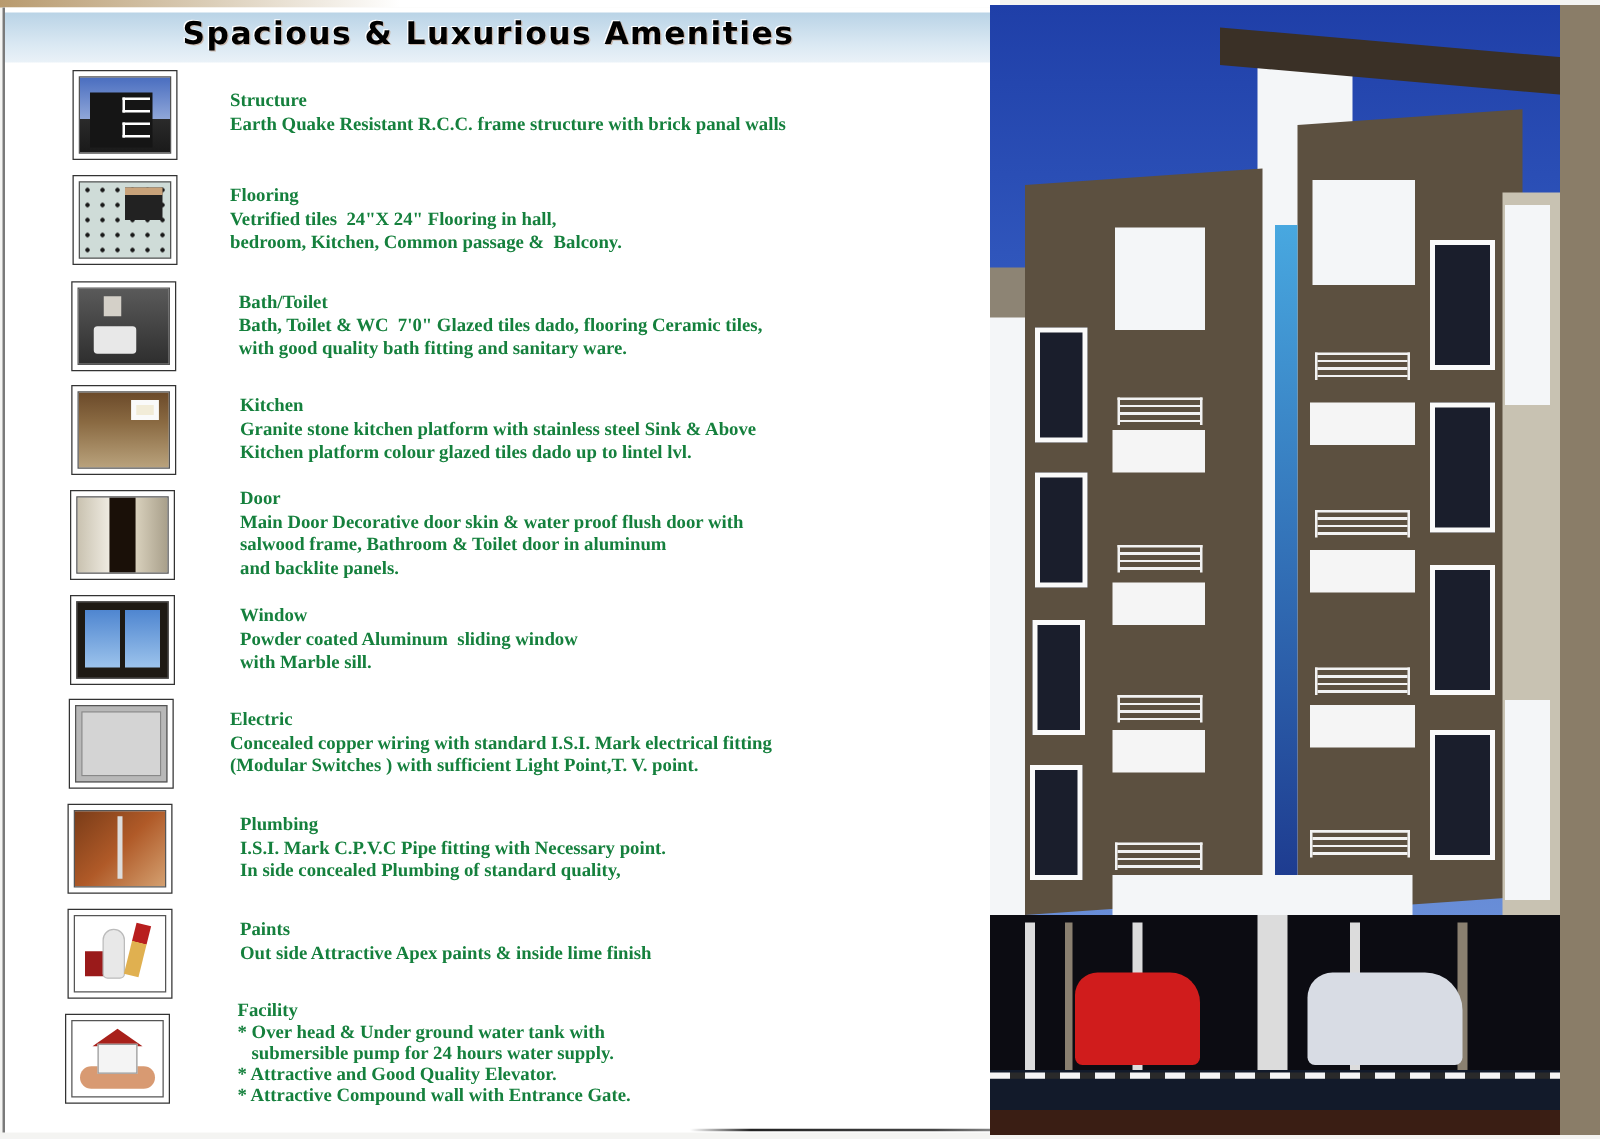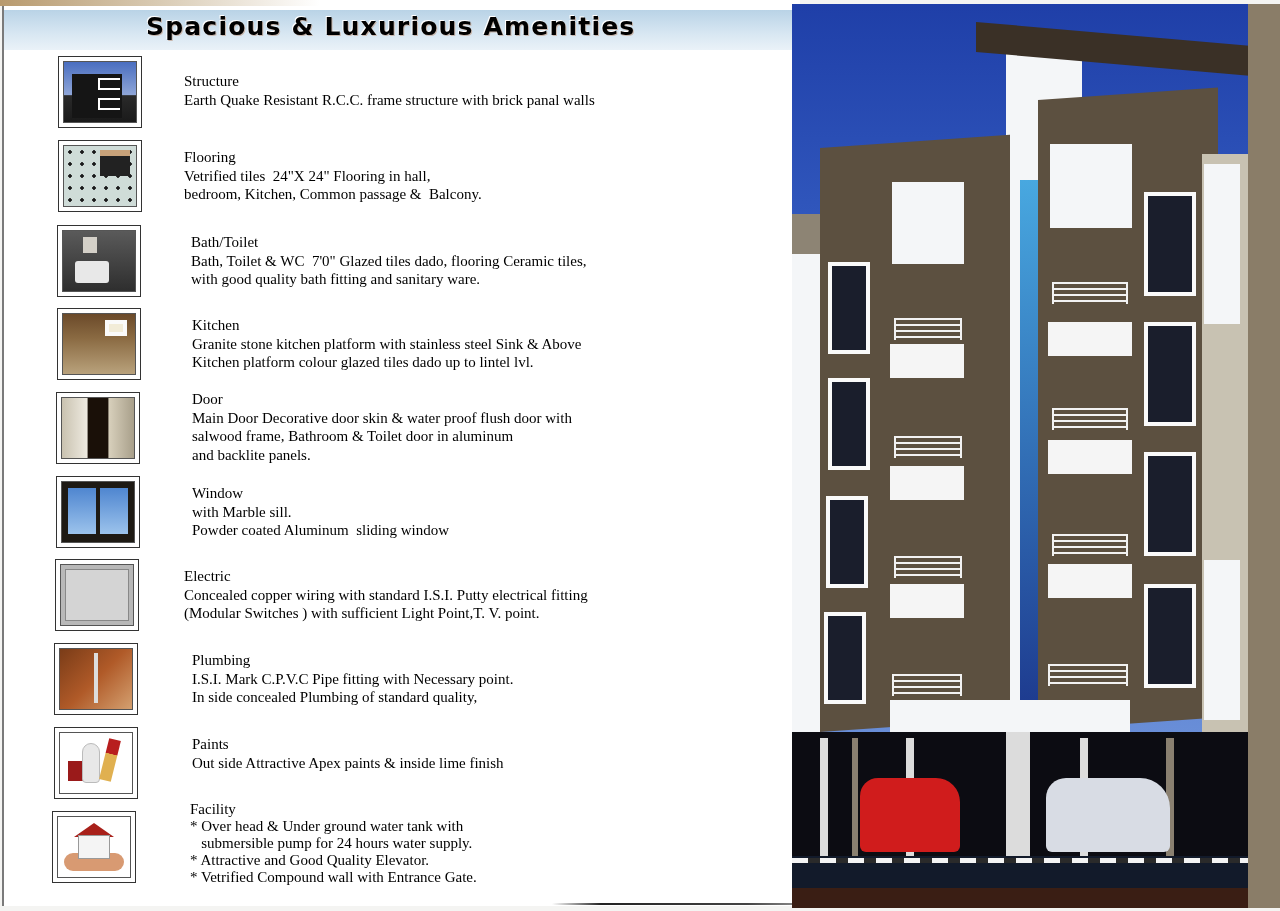--- a/index.html
+++ b/index.html
@@ -25,21 +25,21 @@
       letter-spacing: 1.2px; color: #000000;
       text-shadow: 1px 1px 0 #c9b8ae, -1px -1px 0 #fff;
     }
 
     .item { position: absolute; left: 0; width: 796px; }
     .thumb {
       position: absolute; width: 84px; height: 72px;
       background: #fff; border: 1.5px solid #333; padding: 4px;
     }
     .thumb-inner { width: 100%; height: 100%; border: 1px solid #555; position: relative; overflow: hidden; }
-    .item-text { position: absolute; font-size: 15px; line-height: 18.5px; color: #000000; }
+    .item-text { position: absolute; font-size: 15px; line-height: 18.5px; color: #15803d; font-weight: bold; }
     .item-heading { display: block; font-size: 15px; }
     .item-line { display: block; white-space: pre; }
 
     
     .th-structure { background: linear-gradient(180deg,#4a6ec0 0%, #8fa6d8 55%, #2a2a2a 56%, #1a1a1a 100%); }
     .th-structure .b1 { position:absolute; left:8px; top:12px; width:50px; height:44px; background:#151515; }
     .th-structure .b1::before { content:""; position:absolute; left:26px; top:4px; width:20px; height:8px; border:2px solid #fff; border-right:none; }
     .th-structure .b1::after { content:""; position:absolute; left:26px; top:24px; width:20px; height:8px; border:2px solid #fff; border-right:none; }
     .th-flooring { background: radial-gradient(circle, #1a1a1a 1.5px, transparent 2px) 0 0/12px 12px, #cfdcd8; }
     .th-flooring .obj { position:absolute; right:6px; top:4px; width:30px; height:26px; background:#222; border-top:6px solid #c8a27a; }
@@ -163,34 +163,34 @@
 
     <div class="item" style="top:470px;">
       <div class="thumb" style="left:52px; top:0;">
         <div class="thumb-inner th-window">
           <div class="pane" style="left:6px;"></div>
           <div class="pane" style="left:38px;"></div>
         </div>
       </div>
       <div class="item-text" style="left:188px; top:8px;">
         <span class="item-heading">Window</span>
+        <span class="item-line">Powder coated Aluminum  sliding window</span>
         <span class="item-line">with Marble sill.</span>
-        <span class="item-line">Powder coated Aluminum  sliding window</span>
       </div>
     </div>
 
     <div class="item" style="top:553px;">
       <div class="thumb" style="left:51px; top:0;">
         <div class="thumb-inner th-electric">
             <div class="plate"></div>
           </div>
       </div>
       <div class="item-text" style="left:180px; top:8px;">
         <span class="item-heading">Electric</span>
-        <span class="item-line">Concealed copper wiring with standard I.S.I. Putty electrical fitting</span>
+        <span class="item-line">Concealed copper wiring with standard I.S.I. Mark electrical fitting</span>
         <span class="item-line">(Modular Switches ) with sufficient Light Point,T. V. point.</span>
       </div>
     </div>
 
     <div class="item" style="top:637px;">
       <div class="thumb" style="left:50px; top:0;">
         <div class="thumb-inner th-plumbing">
             <div class="pipe"></div>
           </div>
       </div>
@@ -221,21 +221,21 @@
             <div class="hands"></div>
             <div class="roof"></div>
             <div class="house"></div>
           </div>
       </div>
       <div class="item-text" style="left:186px; top:-10px; line-height:17px;">
         <span class="item-heading">Facility</span>
         <span class="item-line">* Over head &amp; Under ground water tank with</span>
         <span class="item-line">   submersible pump for 24 hours water supply.</span>
         <span class="item-line">* Attractive and Good Quality Elevator.</span>
-        <span class="item-line">* Vetrified Compound wall with Entrance Gate.</span>
+        <span class="item-line">* Attractive Compound wall with Entrance Gate.</span>
       </div>
     </div>
   </div>
 
   <div class="page-rule"></div>
 
   <div class="right-panel">
     <div class="sky"></div>
 
     <div class="tower-white" style="left:0; top:248px; width:28px; height:480px;"></div>

